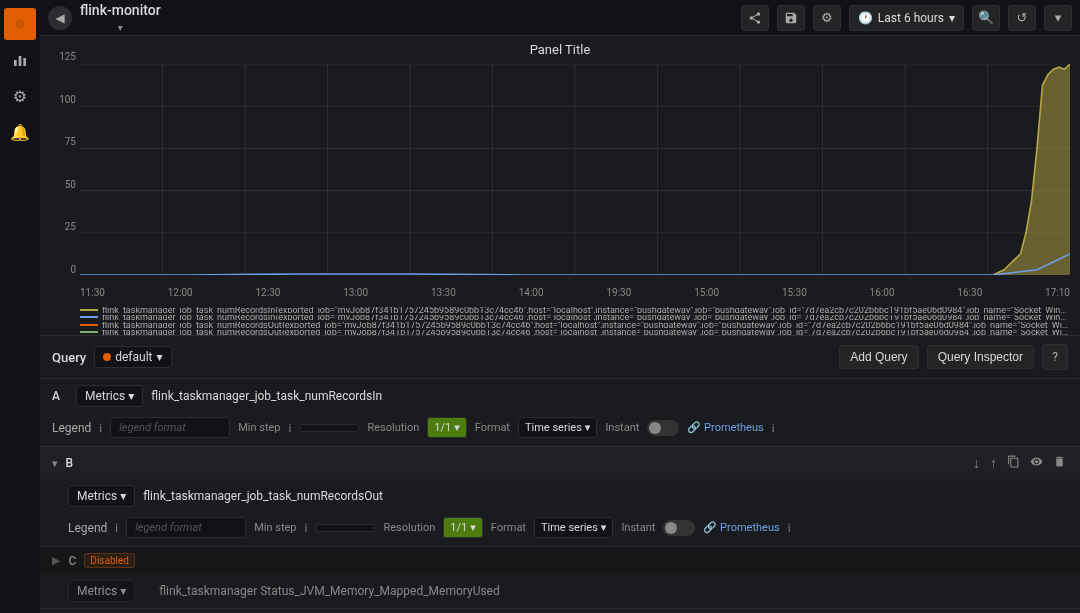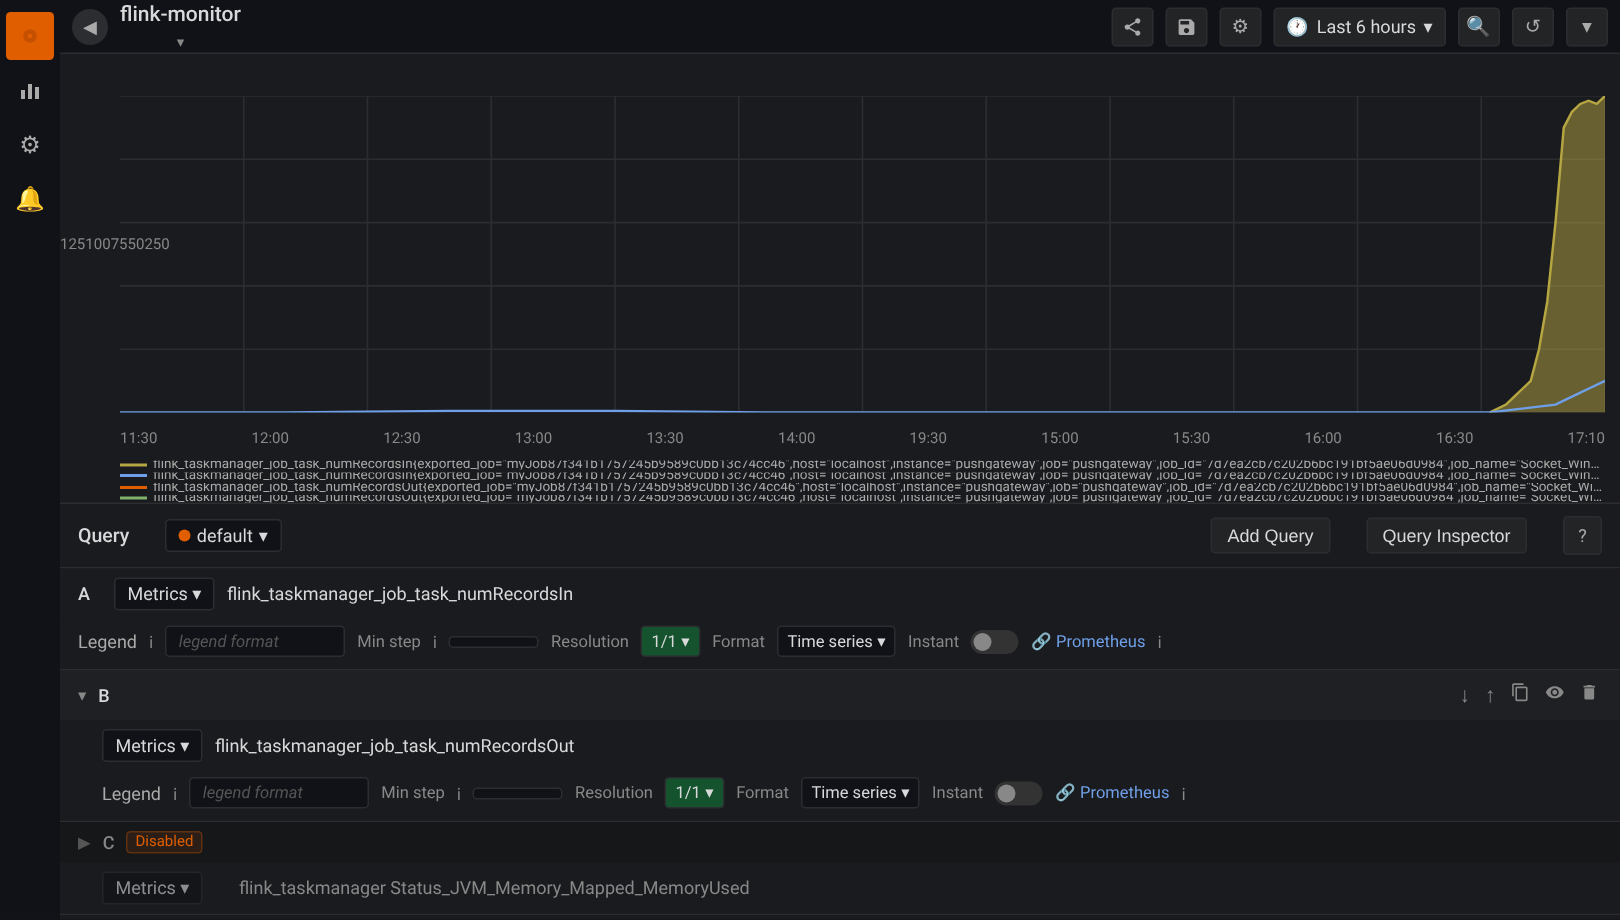--- a/index.html
+++ b/index.html
@@ -133,23 +133,23 @@
       right: 10px;
       bottom: 60px;
     }
     .chart-y-axis {
       position: absolute;
       top: 15px;
       left: 0;
       width: 40px;
       bottom: 60px;
       display: flex;
-      flex-direction: row;
+      flex-direction: column;
       justify-content: space-between;
-      align-items: center;
+      align-items: flex-end;
       padding-right: 4px;
       padding-bottom: 0;
     }
     .chart-y-label {
       font-size: 10px;
       color: #888;
     }
     .chart-x-axis {
       position: absolute;
       bottom: 28px;
@@ -197,21 +197,21 @@
       flex: 1;
       background: #1a1b1e;
       overflow-y: auto;
       padding: 0;
     }
     .query-header {
       display: flex;
       align-items: center;
       padding: 8px 12px;
       border-bottom: 1px solid #2c2d30;
-      gap: 24px;
+      gap: 8px;
     }
     .query-label {
       font-size: 13px;
       font-weight: 500;
       color: #d8d9da;
     }
     .datasource-selector {
       display: flex;
       align-items: center;
       gap: 4px;
@@ -338,21 +338,21 @@
       padding: 3px 8px;
       color: #888;
       font-size: 11px;
       width: 60px;
     }
     .resolution-label {
       color: #888;
       font-size: 11px;
     }
     .resolution-select {
-      background: #14532d;
+      background: #4d7c0f;
       border: 1px solid #2c2d30;
       border-radius: 3px;
       padding: 3px 6px;
       color: #d8d9da;
       font-size: 11px;
       cursor: pointer;
       display: flex;
       align-items: center;
       gap: 3px;
     }
@@ -484,20 +484,21 @@
     </div>
     <div class="topbar-btn">
       <span>↺</span>
     </div>
     <div class="topbar-btn">
       <span>▾</span>
     </div>
   </div>
 
   <div class="chart-area">
+    <div class="chart-title">Panel Title</div>
 
     <div class="chart-y-axis">
       <span class="chart-y-label">125</span>
       <span class="chart-y-label">100</span>
       <span class="chart-y-label">75</span>
       <span class="chart-y-label">50</span>
       <span class="chart-y-label">25</span>
       <span class="chart-y-label">0</span>
     </div>
 

